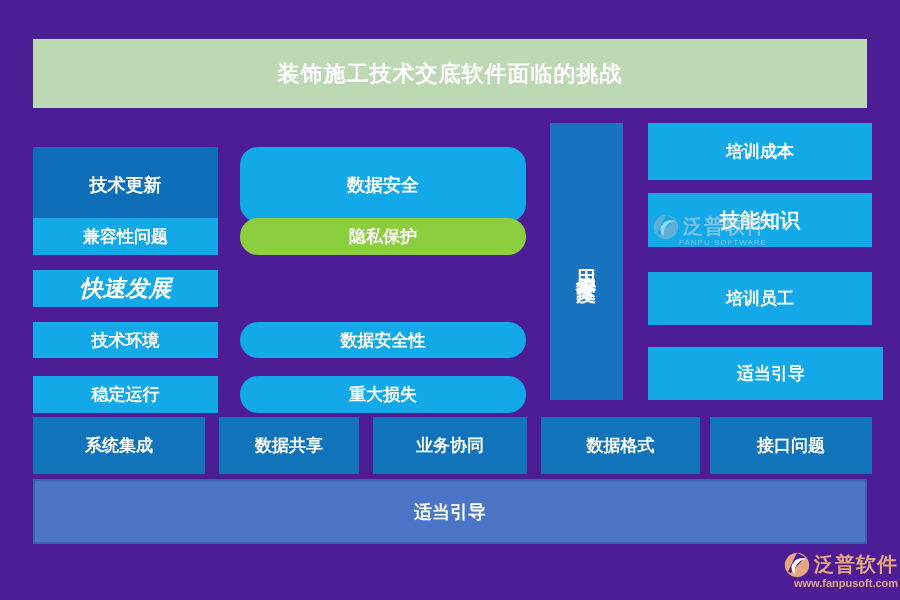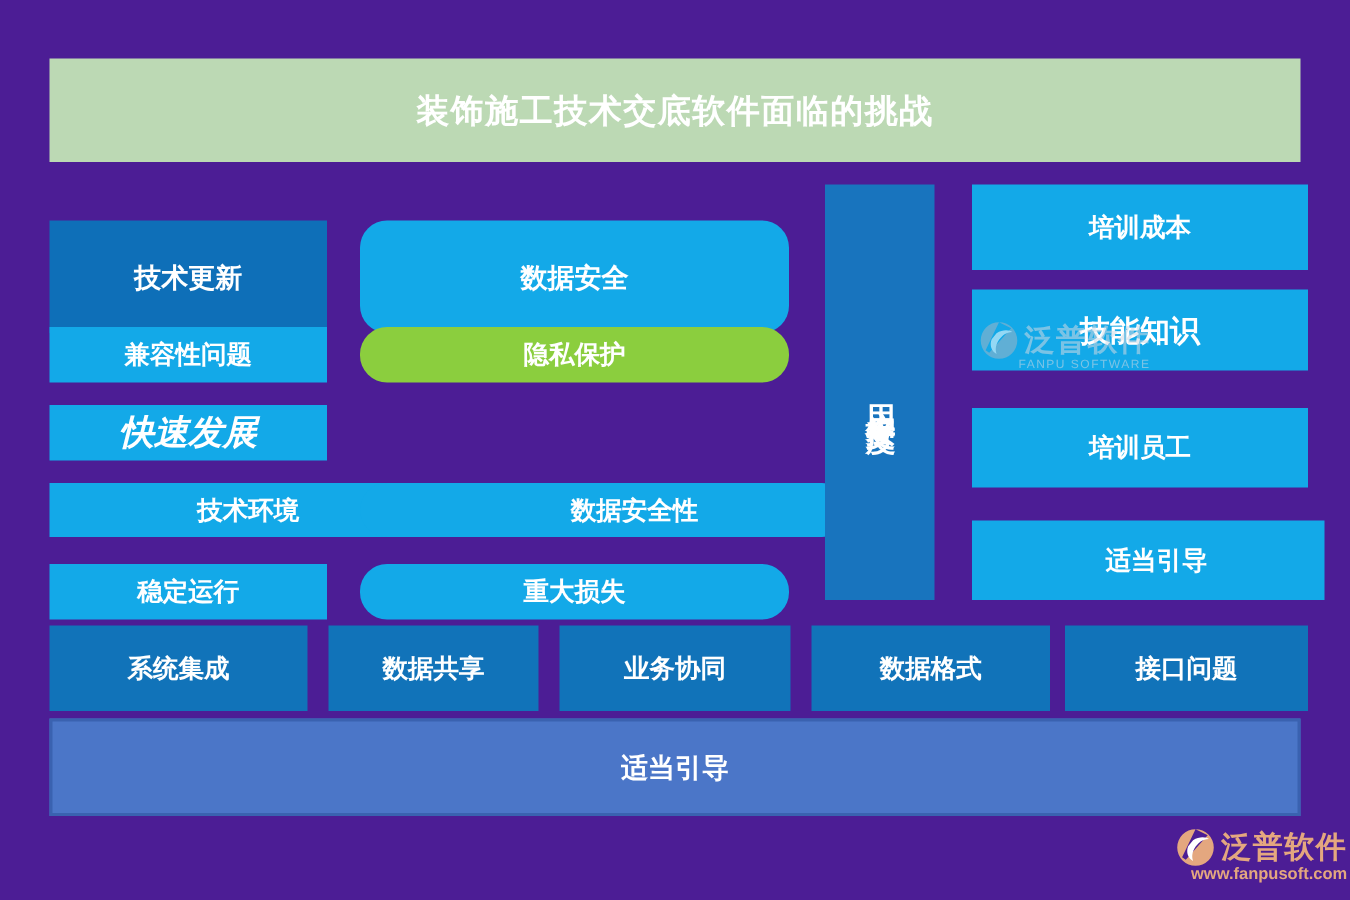--- a/index.html
+++ b/index.html
@@ -15,21 +15,21 @@
     left:33px;top:39px;width:834px;height:69px;
     background:var(--title-bg);font-size:22px;letter-spacing:1px;
   }
   
   .col-left{left:33px;width:185px;}
   .col-mid{left:240px;width:286px;border-radius:18px;}
   .col-right{left:648px;width:224px;}
   .hdr{top:123px;height:75px;font-size:18px;margin-top:24px;}
   .r1{top:218px;height:37px;font-size:17px;}
   .r2{top:270px;height:37px;font-size:23px;font-style:italic;}
-  .r3{top:322px;height:36px;font-size:17px;padding-left:40px;}
+  .r3{top:322px;height:36px;font-size:17px;}
   .r4{top:376px;height:37px;font-size:17px;}
   .dark{background:var(--dark-blue);}
   .light{background:var(--light-blue);}
   .green{background:var(--green);}
   .vbar{
     left:550px;top:123px;width:73px;height:277px;background:var(--vbar-blue);
     font-size:20px;
   }
   .vbar span{
     writing-mode:vertical-rl;text-orientation:upright;letter-spacing:3px;line-height:1;

